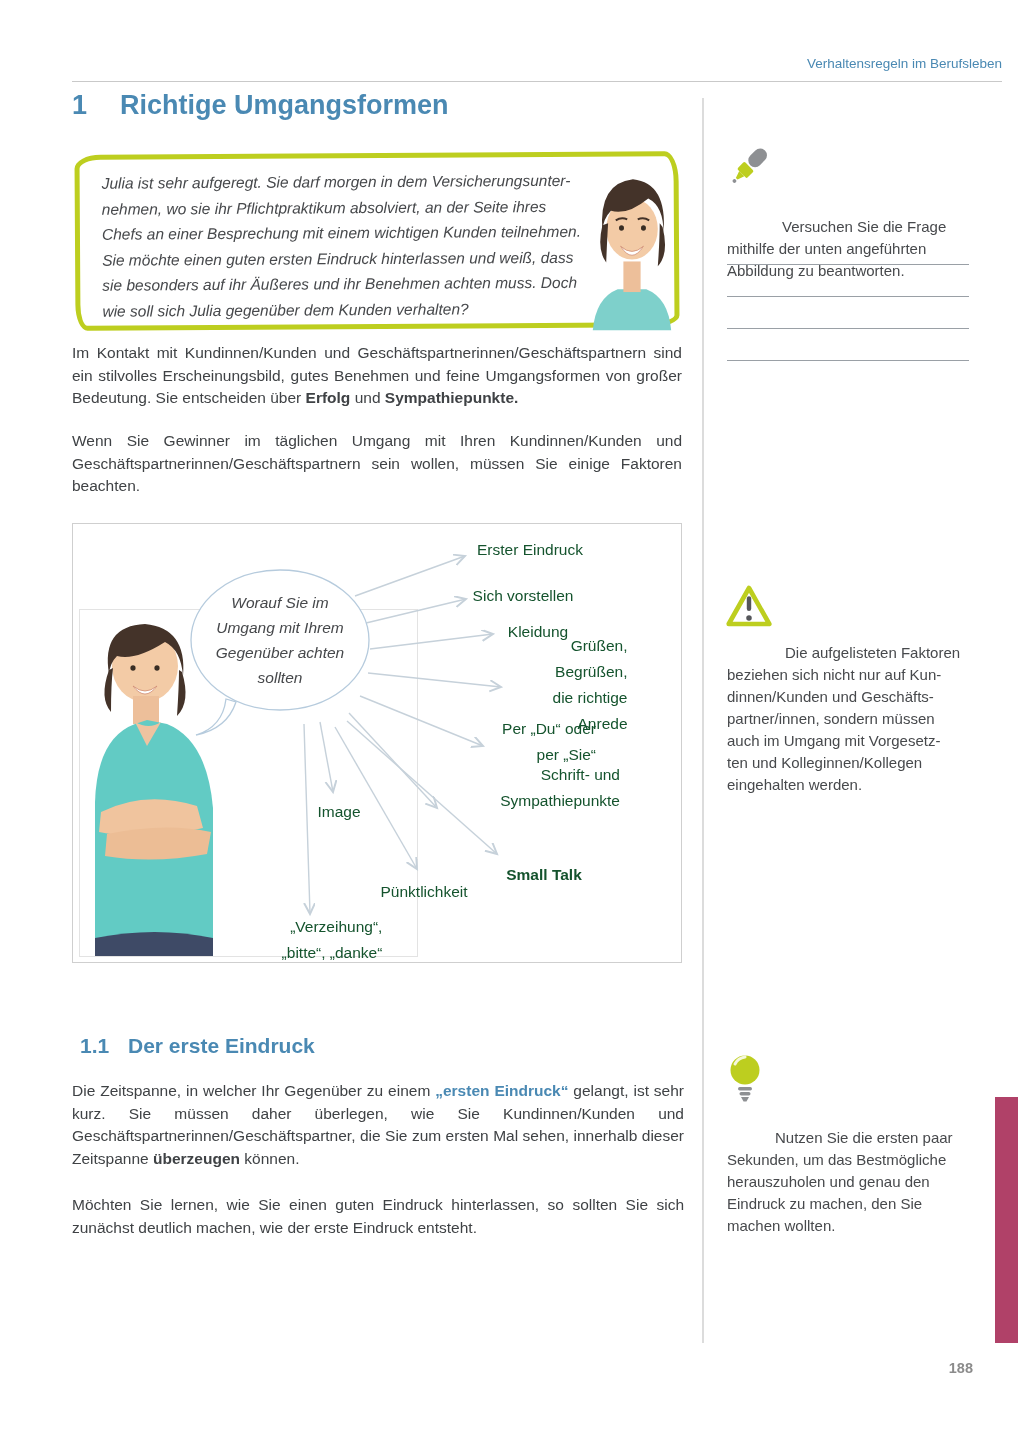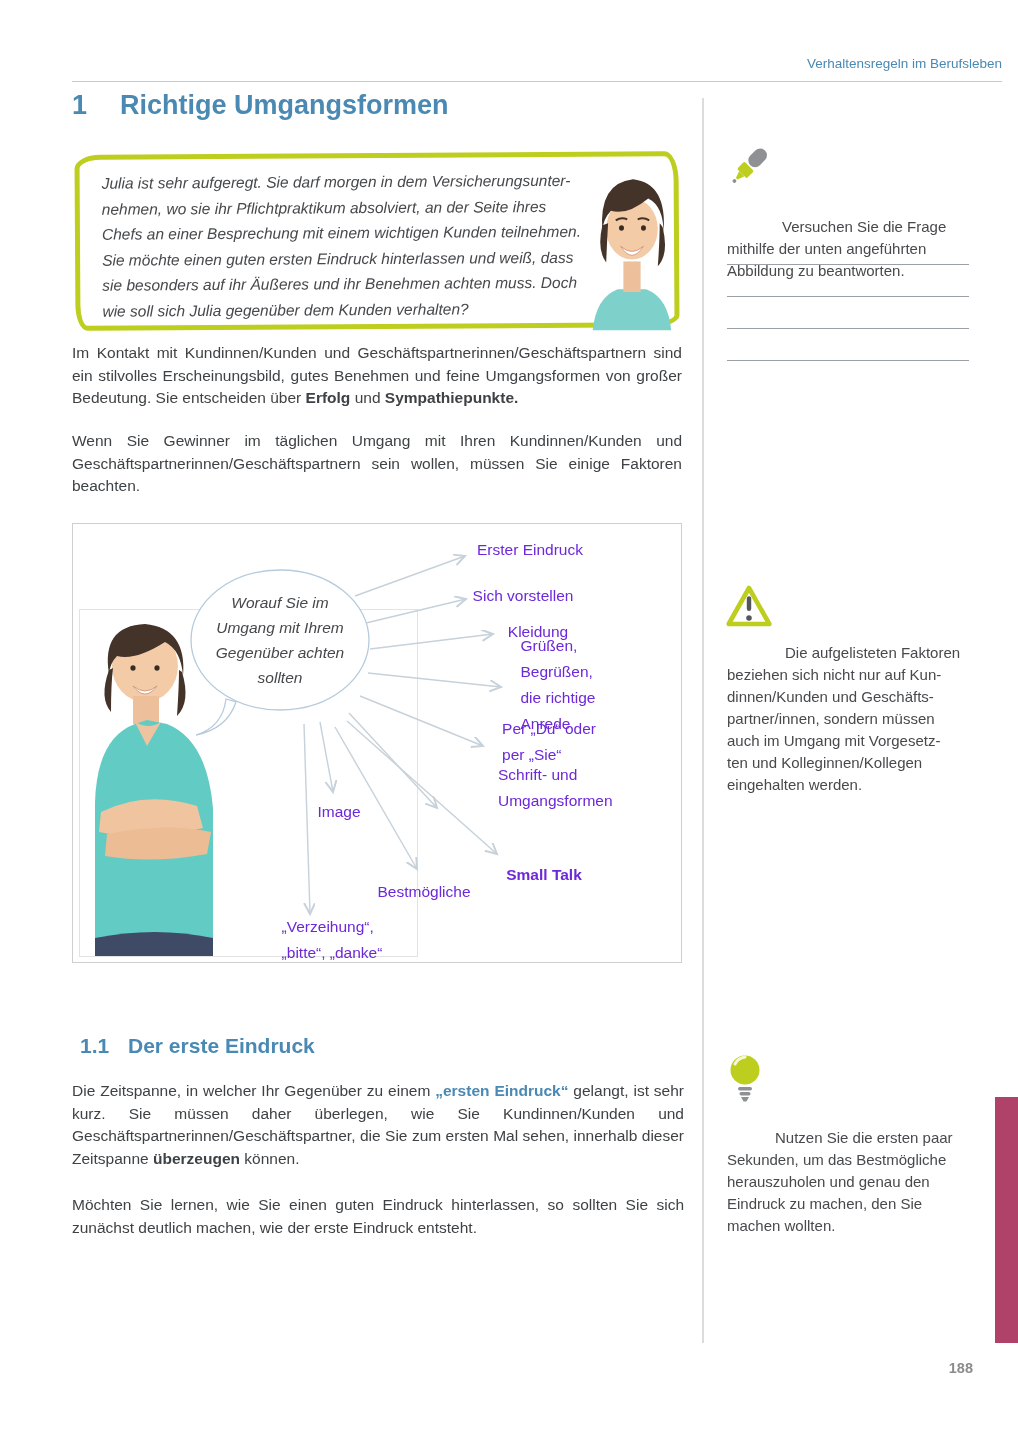--- a/index.html
+++ b/index.html
@@ -43,21 +43,21 @@
   
   .diagram{position:absolute;left:72px;top:523px;width:610px;height:440px;
     border:1px solid #cfcfcf;background:#fff;}
   .photo-frame{position:absolute;left:6px;top:85px;width:339px;height:348px;
     border:1px solid #e3e3e3;background:#fff;}
   .diagram-woman{position:absolute;left:2px;top:10px;width:152px;height:336px;}
   .diagram-svg{position:absolute;left:0;top:0;width:610px;height:440px;}
   .bubble-text{position:absolute;left:122px;top:66px;width:170px;text-align:center;
     font-style:italic;font-size:15.5px;line-height:25px;color:#46484b;white-space:pre-line;}
   .dlabel{position:absolute;transform:translate(-50%,-50%);white-space:pre-line;
-    text-align:left;font-size:15.5px;line-height:26px;color:#6d28d9;}
+    text-align:right;font-size:15.5px;line-height:26px;color:#14532d;}
 
   
   .vrule{position:absolute;left:702px;top:98px;width:2px;height:1245px;background:#dcdcdc;}
   .note{position:absolute;left:727px;width:250px;font-size:15px;line-height:22px;
     color:#47494c;white-space:pre-line;}
   .note .icon{position:absolute;}
   .spacer{float:left;height:20px;}
   .answer-lines{position:absolute;left:727px;top:233px;width:242px;}
   .answer-line{height:32px;border-bottom:1px solid #9aa0a6;}
 
@@ -149,24 +149,24 @@
 Gegenüber achten
 sollten</div>
 
     <div class="dlabel" style="left:457px;top:26px;">Erster Eindruck</div>
     <div class="dlabel" style="left:450px;top:72px;">Sich vorstellen</div>
     <div class="dlabel" style="left:465px;top:108px;">Kleidung</div>
     <div class="dlabel" style="left:501px;top:161px;">Grüßen, Begrüßen,
 die richtige Anrede</div>
     <div class="dlabel" style="left:476px;top:218px;">Per „Du“ oder
 per „Sie“</div>
-    <div class="dlabel" style="left:486px;top:264px;">Schrift- und Umgangsformen</div>
+    <div class="dlabel" style="left:486px;top:264px;">Schrift- und Sympathiepunkte</div>
     <div class="dlabel" style="left:266px;top:288px;">Image</div>
     <div class="dlabel" style="left:471px;top:351px;font-weight:bold;">Small Talk</div>
-    <div class="dlabel" style="left:351px;top:368px;">Bestmögliche</div>
+    <div class="dlabel" style="left:351px;top:368px;">Pünktlichkeit</div>
     <div class="dlabel" style="left:259px;top:416px;">„Verzeihung“,
 „bitte“, „danke“</div>
   </div>
 
   <div class="h2">
     <span class="num">1.1</span><span>Der erste Eindruck</span>
   </div>
   <p class="para" style="top:1080px;width:612px;"><span>Die Zeitspanne, in welcher Ihr Gegenüber zu einem </span><span class="accent-c">„ersten Eindruck“</span><span> gelangt, ist sehr kurz. Sie müssen daher überlegen, wie Sie Kundinnen/Kunden und Geschäftspartnerinnen/Geschäftspartner, die Sie zum ersten Mal sehen, innerhalb dieser Zeitspanne </span><span class="b">überzeugen</span><span> können.</span></p>
   <p class="para" style="top:1194px;width:612px;">Möchten Sie lernen, wie Sie einen guten Eindruck hinterlassen, so sollten Sie sich zunächst deutlich machen, wie der erste Eindruck entsteht.</p>
 

